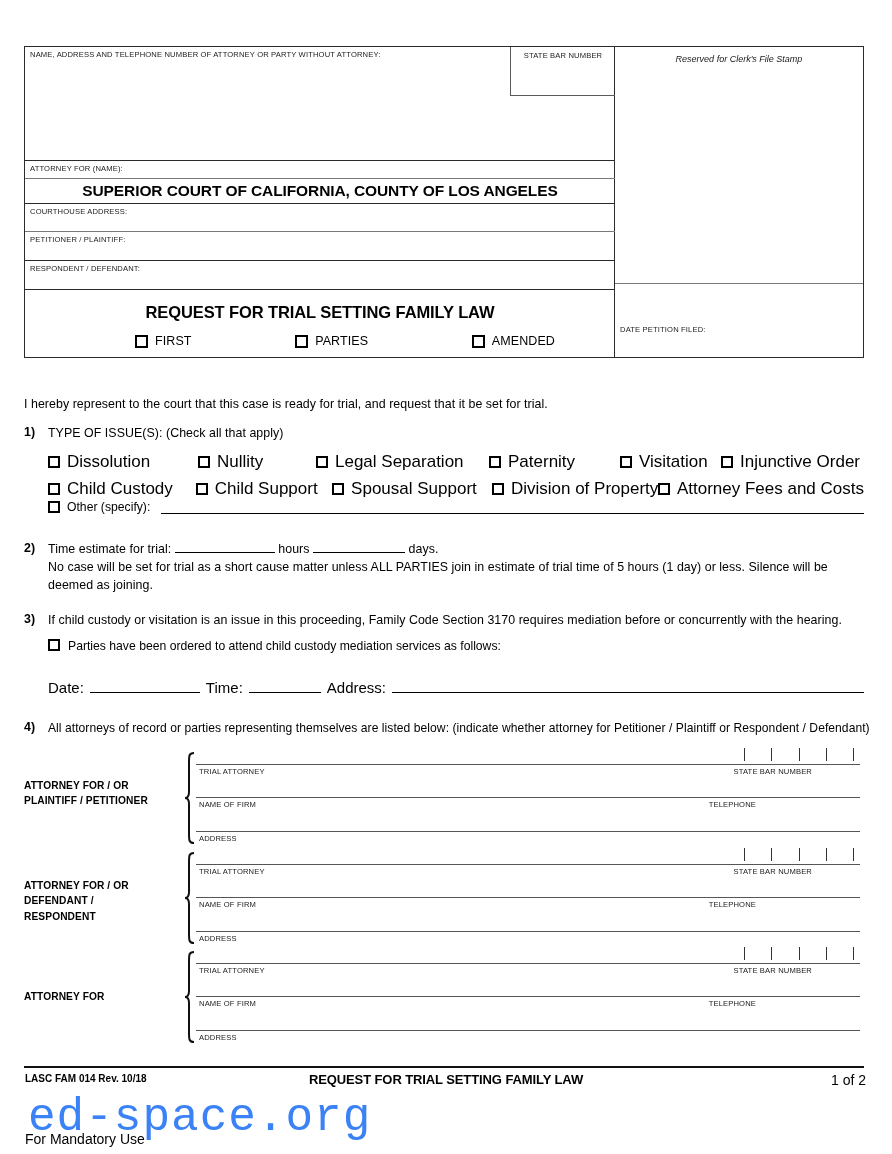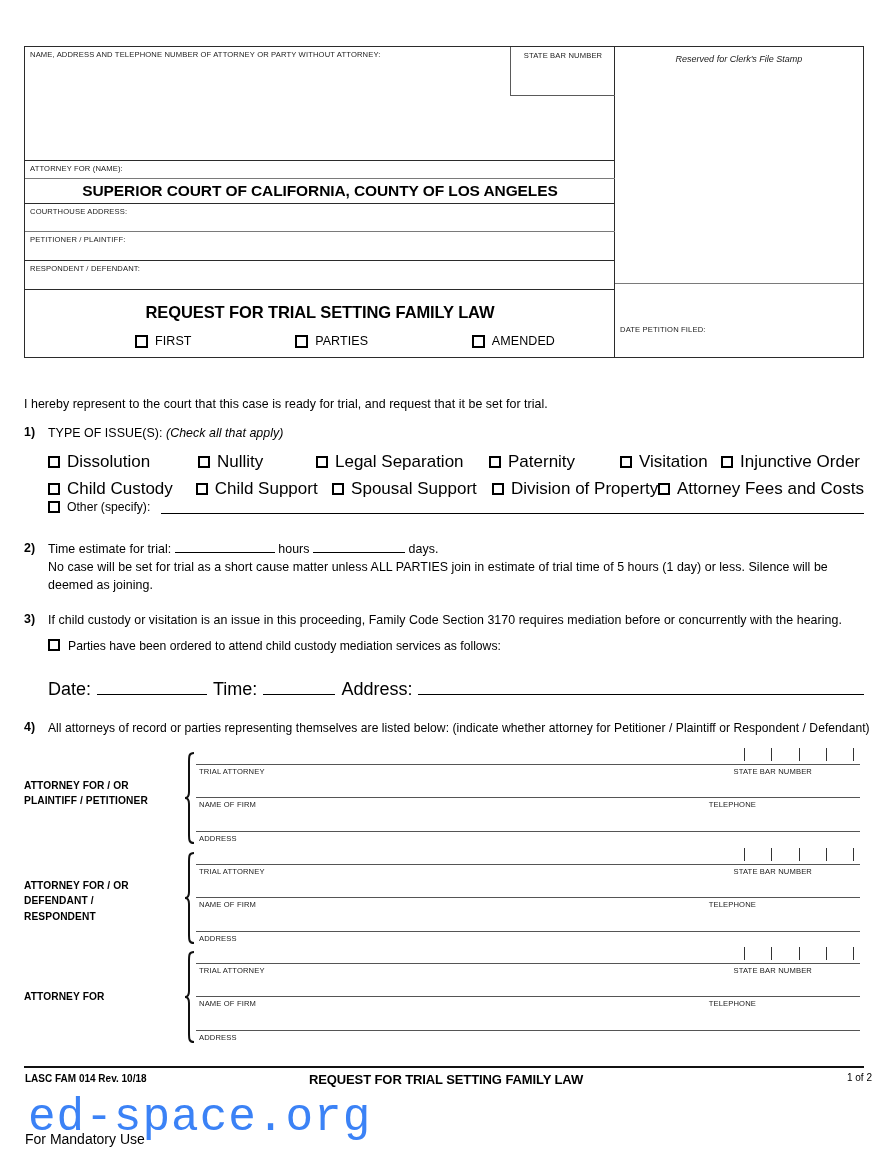--- a/index.html
+++ b/index.html
@@ -188,21 +188,21 @@
   .intro {
     left: 24px;
     top: 396px;
     width: 840px;
   }
   .item-num {
     position: absolute;
     font-size: 12.4px;
     font-weight: bold;
   }
-  .italic { font-style: italic; }
+  .italic { }
   .s1-num   { left: 24px; top: 425px; }
   .s1-head  { left: 48px; top: 425px; }
 
   .check-grid {
     position: absolute;
     left: 48px;
     top: 448px;
     width: 816px;
   }
   .check-row {
@@ -275,21 +275,21 @@
     gap: 8px;
     font-size: 12.2px;
   }
   .s3-datetime {
     position: absolute;
     left: 48px;
     top: 679px;
     width: 816px;
     display: flex;
     align-items: baseline;
-    font-size: 18px;
+    font-size: 15px;
     gap: 0;
   }
   .dt-seg { white-space: nowrap; }
 
   
   .s4-num { left: 24px; top: 720px; }
   .s4-body {
     left: 48px;
     top: 720px;
     width: 830px;
@@ -394,23 +394,23 @@
     position: absolute;
     left: 0; right: 0;
     top: 1072px;
     text-align: center;
     font-size: 13px;
     font-weight: bold;
     letter-spacing: -0.1px;
   }
   .foot-right {
     position: absolute;
-    right: 20px;
+    right: 26px;
     top: 1072px;
-    font-size: 10px;
+    font-size: 14px;
   }
 
   .watermark {
     position: absolute;
     left: 28px;
     top: 1092px;
     font-family: "Liberation Mono", monospace;
     font-size: 46px;
     color: #3b82f6;
     letter-spacing: 1px;

